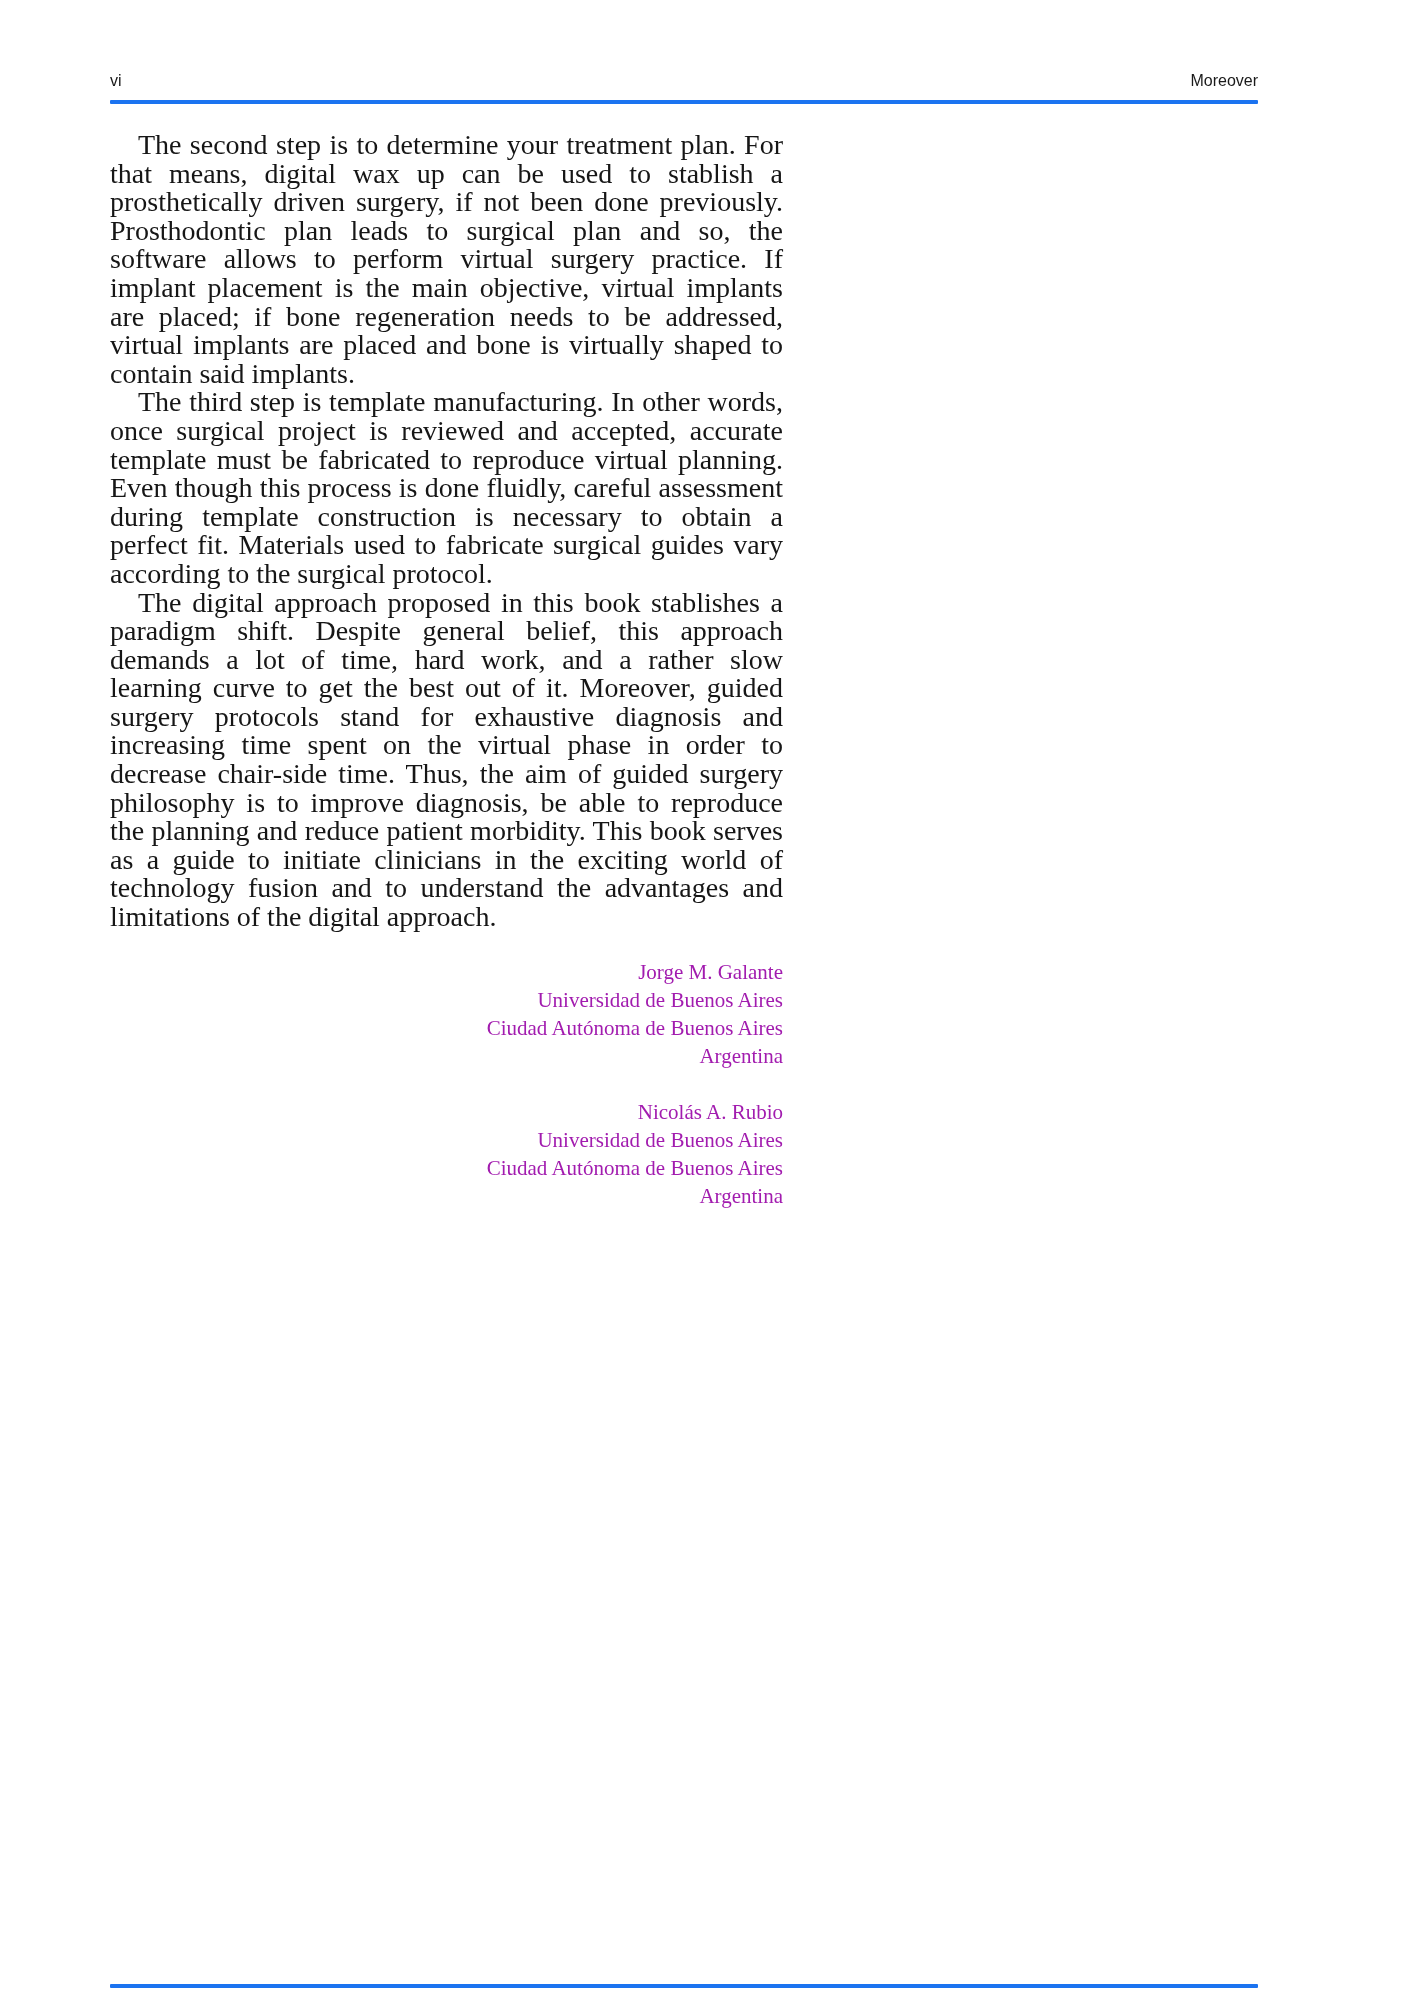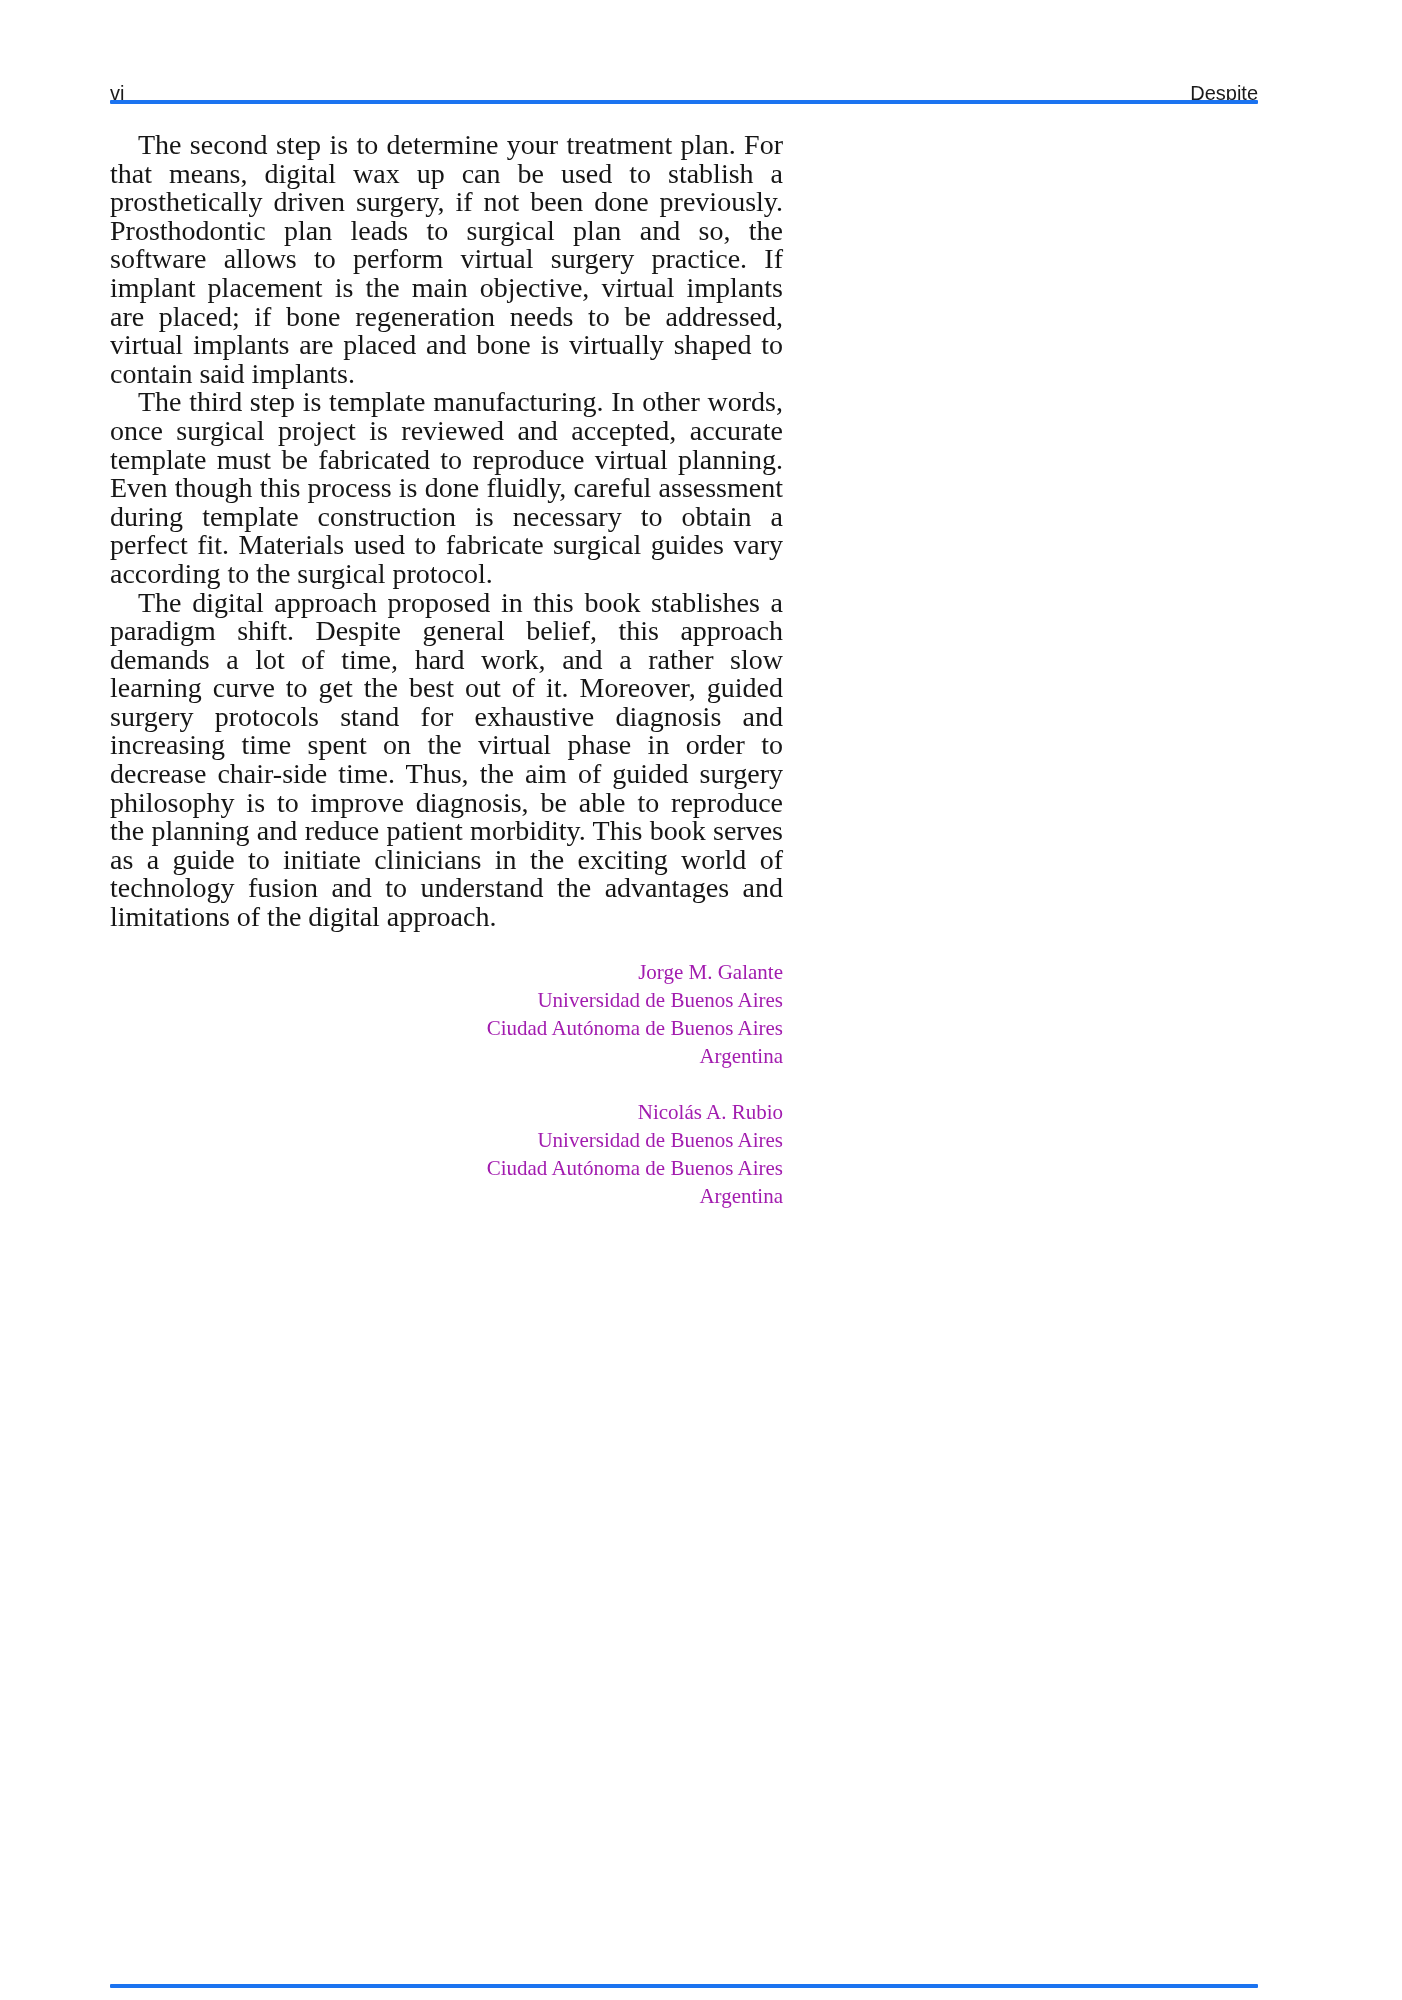--- a/index.html
+++ b/index.html
@@ -13,27 +13,27 @@
     height: 2000px;
     background: #ffffff;
     overflow: hidden;
     font-family: "Liberation Serif", "DejaVu Serif", serif;
     color: #1c1c1c;
   }
   .running-header {
     position: absolute;
     left: 110px;
     width: 1148px;
-    top: 77px;
+    top: 62px;
     height: 28px;
     display: flex;
     justify-content: space-between;
     align-items: flex-end;
     font-family: "Liberation Sans", "DejaVu Sans", sans-serif;
-    font-size: 20px;
+    font-size: 16px;
     color: #1a1a1a;
   }
   .header-rule {
     position: absolute;
     left: 110px;
     width: 1148px;
     top: 100px;
     height: 4px;
     border-radius: 1px;
   }
@@ -73,21 +73,21 @@
     white-space: nowrap;
   }
 </style>
 </head>
 <body>
 
 <div class="page">
 
   <div class="running-header">
     <span>vi</span>
-    <span>Despite</span>
+    <span>Moreover</span>
   </div>
 
   <div class="header-rule" style="background: rgb(27, 115, 240);"></div>
 
   <div class="body-column">
     <p>The second step is to determine your treatment plan. For that means, digital wax up can be used to stablish a prosthetically driven surgery, if not been done previously. Prosthodontic plan leads to surgical plan and so, the software allows to perform virtual surgery practice. If implant placement is the main objective, virtual implants are placed; if bone regeneration needs to be addressed, virtual implants are placed and bone is virtually shaped to contain said implants.</p>
     <p>The third step is template manufacturing. In other words, once surgical project is reviewed and accepted, accurate template must be fabricated to reproduce virtual planning. Even though this process is done fluidly, careful assessment during template construction is necessary to obtain a perfect fit. Materials used to fabricate surgical guides vary according to the surgical protocol.</p>
     <p>The digital approach proposed in this book stablishes a paradigm shift. Despite general belief, this approach demands a lot of time, hard work, and a rather slow learning curve to get the best out of it. Moreover, guided surgery protocols stand for exhaustive diagnosis and increasing time spent on the virtual phase in order to decrease chair-side time. Thus, the aim of guided surgery philosophy is to improve diagnosis, be able to reproduce the planning and reduce patient morbidity. This book serves as a guide to initiate clinicians in the exciting world of technology fusion and to understand the advantages and limitations of the digital approach.</p>
 
     <div class="signatures">

